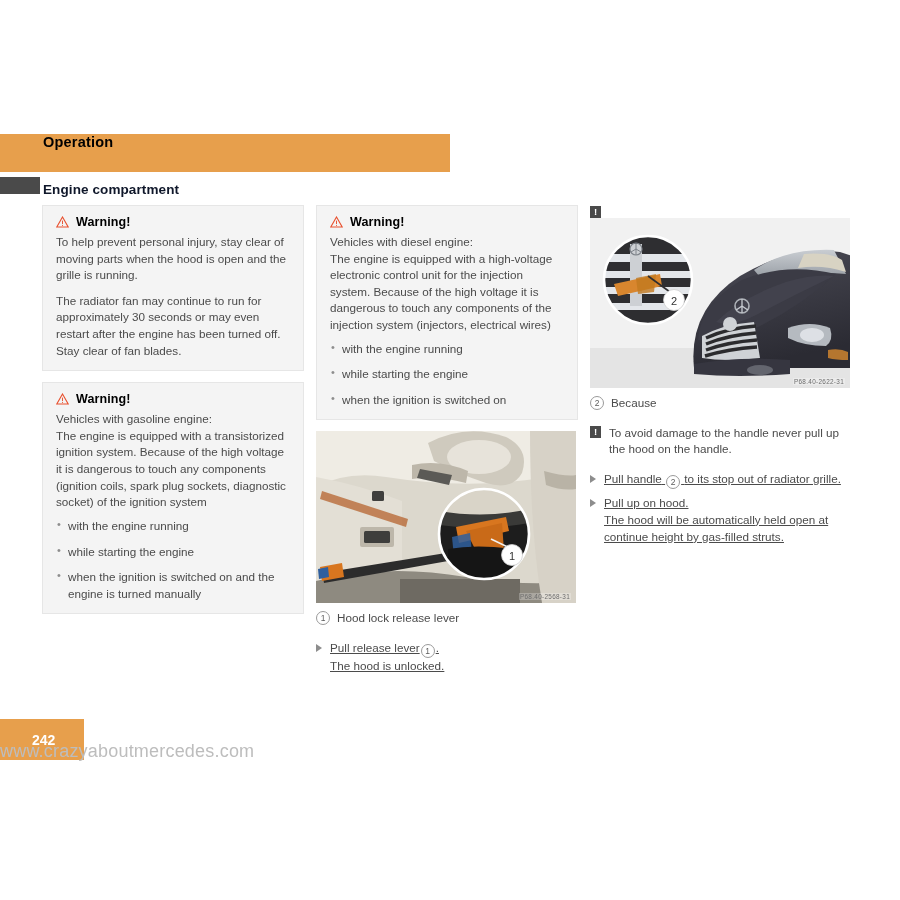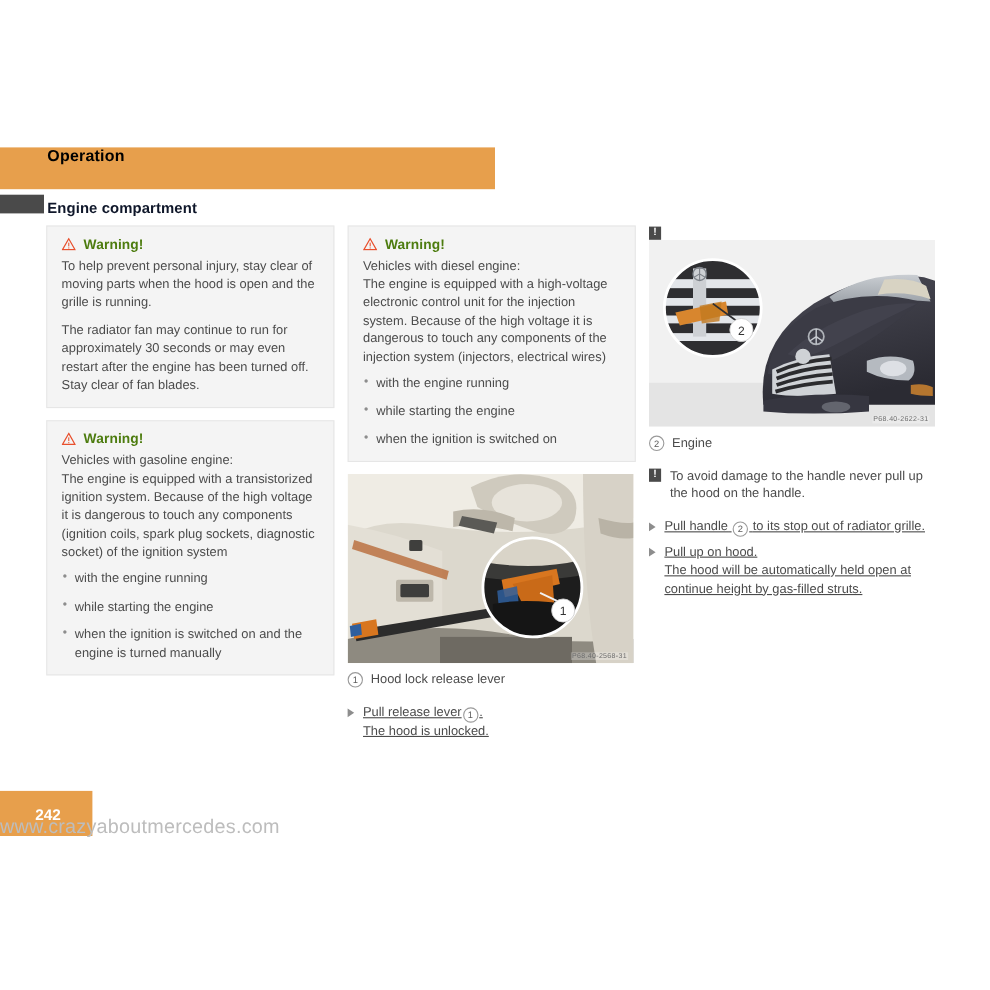--- a/index.html
+++ b/index.html
@@ -43,21 +43,21 @@
     padding:9px 12px 11px 13px;
     box-sizing:border-box;
     margin-bottom:11px;
   }
   .warn-head{
     display:flex;align-items:center;gap:7px;
     margin:0 0 5px 0;
   }
   .warn-tri{flex:0 0 auto;display:block;}
   .warn-title{
-    color:#4d7c0f;font-size:12.5px;font-weight:bold;letter-spacing:.1px;
+    color:#000000;font-size:12.5px;font-weight:bold;letter-spacing:.1px;
   }
   .warnbox p{
     margin:0 0 9px 0;
     font-size:11.7px;line-height:1.42;color:#4b4b4b;
   }
   .warnbox p:last-child{margin-bottom:0;}
   .warnbox p.tight{margin-bottom:0;}
   .blist{list-style:none;margin:7px 0 0 0;padding:0;}
   .blist li{
     position:relative;
@@ -356,21 +356,21 @@
 
           <circle cx="84" cy="82" r="10.5" fill="#ffffff" stroke="#cfcfcf" stroke-width="0.8"></circle>
           <text x="84" y="86.5" text-anchor="middle" font-family="Liberation Sans, sans-serif" font-size="11" fill="#333">2</text>
         </g>
       </svg>
       <div class="figcode">P68.40-2622-31</div>
     </div>
 
     <div class="caption">
       <span class="circnum">2</span>
-      <span>Engine</span>
+      <span>Because</span>
     </div>
 
     <div class="notice">
       <span class="ibox">
           <span>!</span>
         </span>
       <span>To avoid damage to the handle never pull up the hood on the handle.</span>
     </div>
 
     <div class="step">

